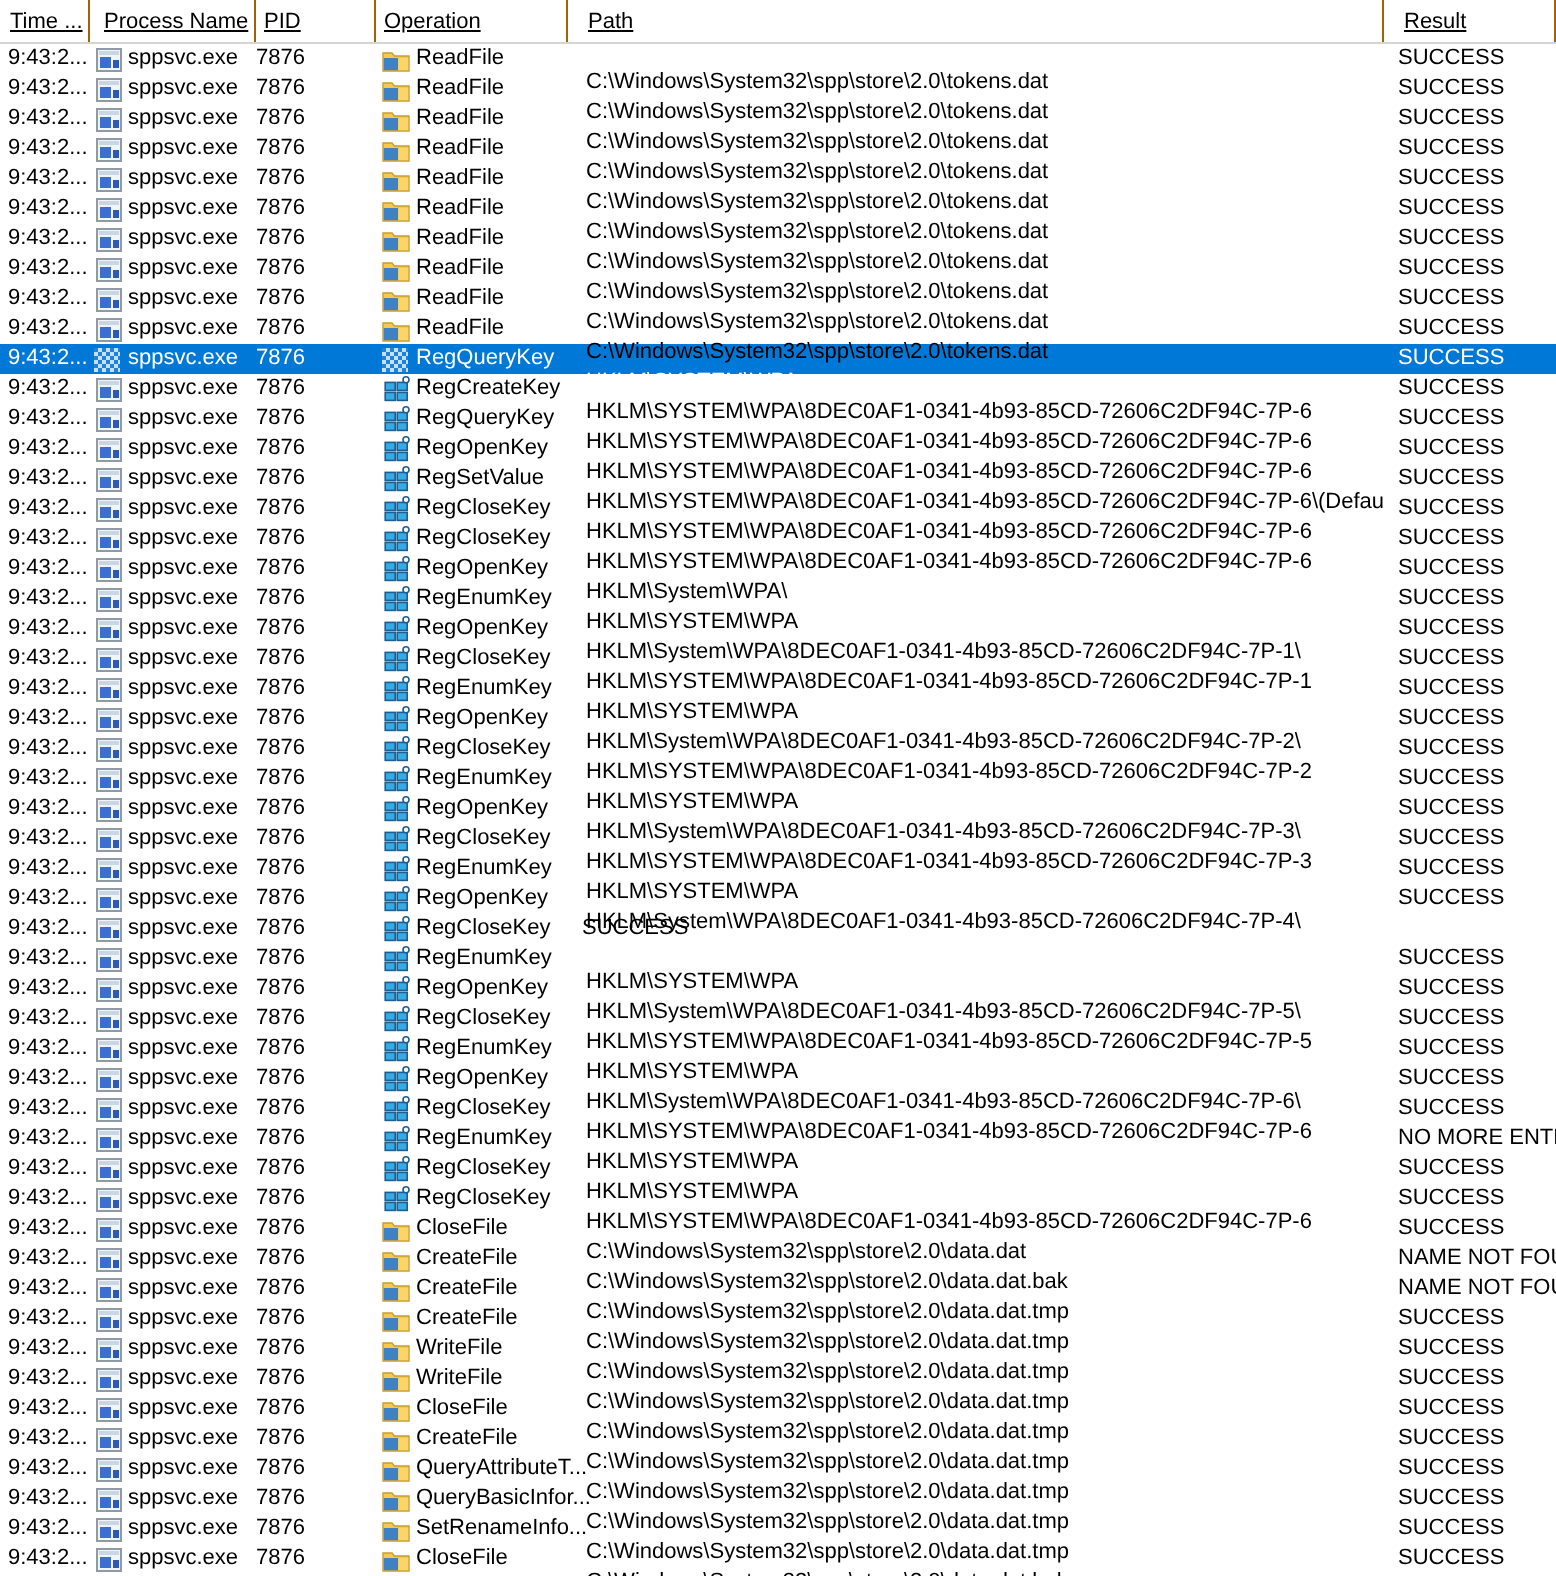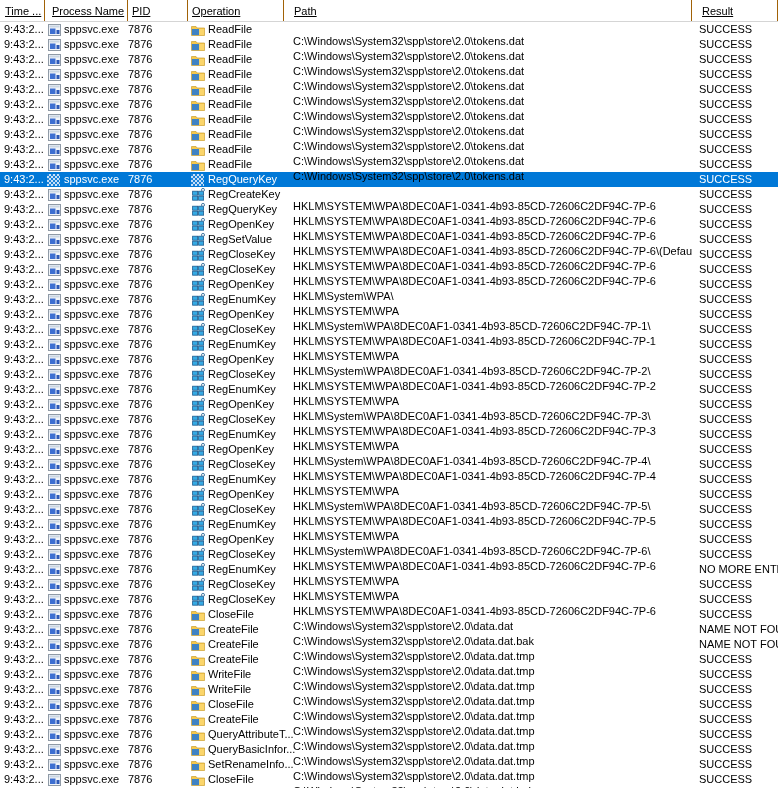--- a/index.html
+++ b/index.html
@@ -1165,23 +1165,20 @@
                 <rect x="0.6" y="3.2" width="5" height="4"></rect>
                 <rect x="6.6" y="3.2" width="5" height="4"></rect>
                 <rect x="0.6" y="8.2" width="5" height="4"></rect>
                 <rect x="6.6" y="8.2" width="5" height="4"></rect>
               </g>
               <circle cx="11" cy="1.9" r="1.5" fill="#ffffff" stroke="#1e5d8f" stroke-width="0.8"></circle>
             </svg>
           </span>
           <span class="lbl">RegCloseKey</span>
         </div>
-        <div class="cell c-path">
-          <span class="lbl">HKLM\SYSTEM\WPA\8DEC0AF1-0341-4b93-85CD-72606C2DF94C-7P-4</span>
-        </div>
         <div class="cell c-res">
           <span class="lbl">SUCCESS</span>
         </div>
       </div>
       <div class="row">
         <div class="cell c-time">
           <span class="lbl">9:43:2...</span>
         </div>
         <div class="cell c-proc">
           <span class="icon">

